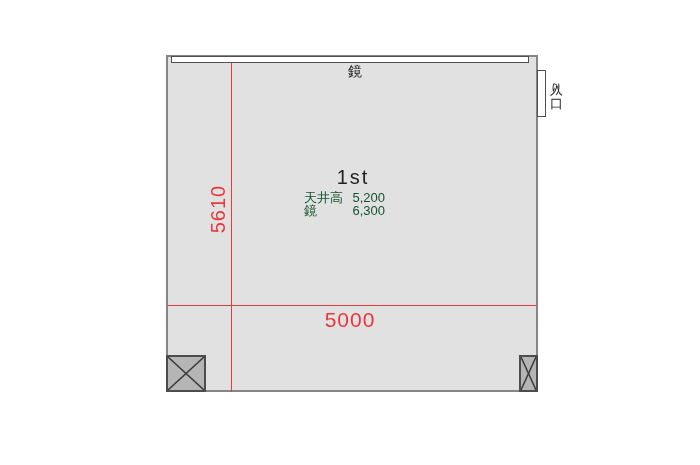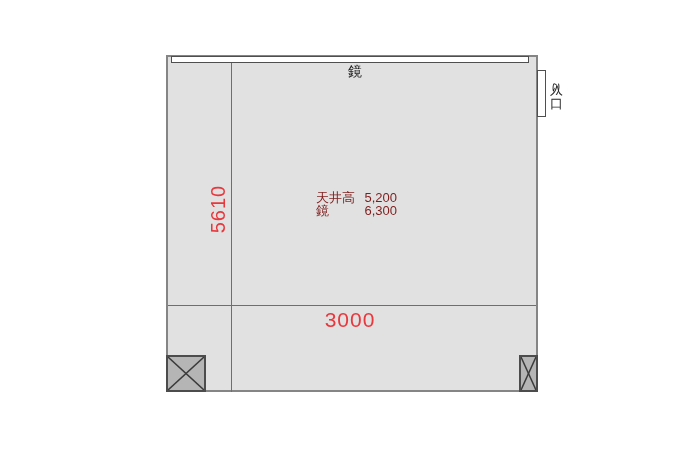--- a/index.html
+++ b/index.html
@@ -96,24 +96,24 @@
     position: absolute;
     left: 303px; top: 166px;
     width: 100px;
     text-align: center;
     font-size: 20px;
     color: #1f1f1f;
     letter-spacing: 2px;
   }
   .specs {
     position: absolute;
-    left: 316px; top: 192px;
+    left: 304px; top: 192px;
     width: 81px;
     font-size: 13px;
-    color: #7f1d1d;
+    color: #14532d;
   }
   .spec-row {
     display: flex;
     justify-content: space-between;
     line-height: 12.5px;
   }
 
   
   .pillar {
     position: absolute;
@@ -134,22 +134,23 @@
   <div class="mirror-strip"></div>
   <div class="mirror-label">鏡</div>
 
   <div class="entrance-rect"></div>
   <div class="entrance-label">入り口</div>
 
   <div class="dim-line-v"></div>
   <div class="dim-line-h"></div>
 
   <div class="dim-depth">5610</div>
-  <div class="dim-width">3000</div>
+  <div class="dim-width">5000</div>
 
+  <div class="room-title">1st</div>
 
   <div class="specs">
     <div class="spec-row">
       <span>天井高</span>
       <span>5,200</span>
     </div>
     <div class="spec-row">
       <span>鏡</span>
       <span>6,300</span>
     </div>

